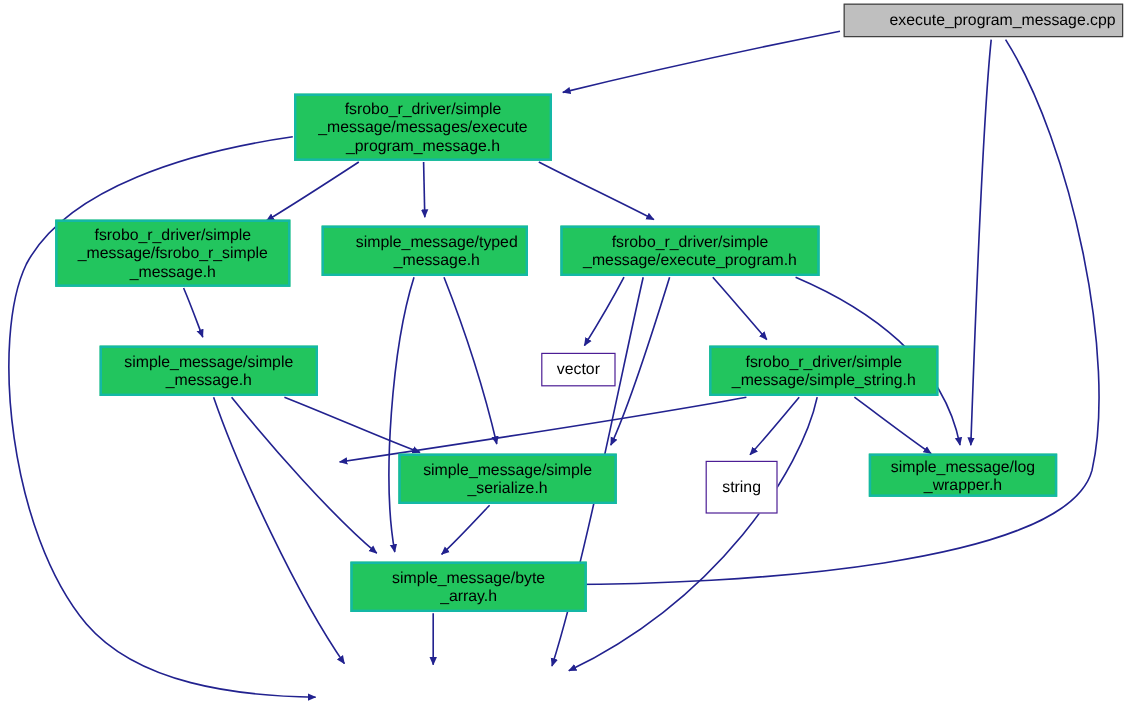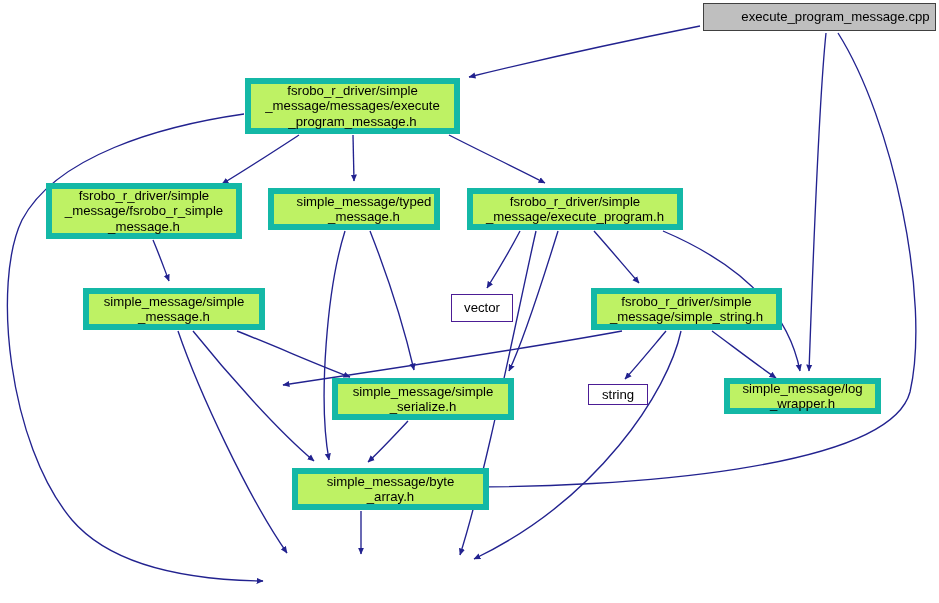--- a/index.html
+++ b/index.html
@@ -3,21 +3,21 @@
 <meta charset="utf-8">
 <style>
   html,body{margin:0;padding:0;background:#ffffff;}
   body{width:939px;height:603px;overflow:hidden;
        font-family:"Liberation Sans","DejaVu Sans",sans-serif;}
   #graph{position:relative;width:939px;height:603px;background:#ffffff;}
   svg#edges{position:absolute;left:0;top:0;width:939px;height:603px;}
   .node{position:absolute;box-sizing:border-box;display:flex;
         align-items:center;justify-content:center;text-align:center;
         font-size:13.2px;line-height:15.5px;color:#000000;
-        background:#bef264;border:6px solid #14b8a6;white-space:pre;}
+        background:#22c55e;border:2px solid #14b8a6;white-space:pre;}
   .node.root{background:#bfbfbf;border:1px solid #404040;}
   .node.sys{border:1px solid #4c1d95;background:#ffffff;}
   .node span{display:block;}
 </style>
 </head>
 <body>
 
 <div id="graph">
 
   <svg id="edges" viewBox="0 0 939 603" xmlns="http://www.w3.org/2000/svg">
@@ -116,21 +116,21 @@
   <div class="node" style="left:591px;top:288px;width:191px;height:42px;">
     <span>fsrobo_r_driver/simple
 _message/simple_string.h</span>
   </div>
 
   <div class="node" style="left:332px;top:378px;width:182px;height:42px;">
     <span>simple_message/simple
 _serialize.h</span>
   </div>
 
-  <div class="node sys" style="left:588px;top:384px;width:60px;height:21px;">
+  <div class="node sys" style="left:588px;top:384px;width:60px;height:44px;">
     <span>string</span>
   </div>
 
   <div class="node" style="left:724px;top:378px;width:157px;height:36px;">
     <span>simple_message/log
 _wrapper.h</span>
   </div>
 
   <div class="node" style="left:292px;top:468px;width:197px;height:42px;">
     <span>simple_message/byte

